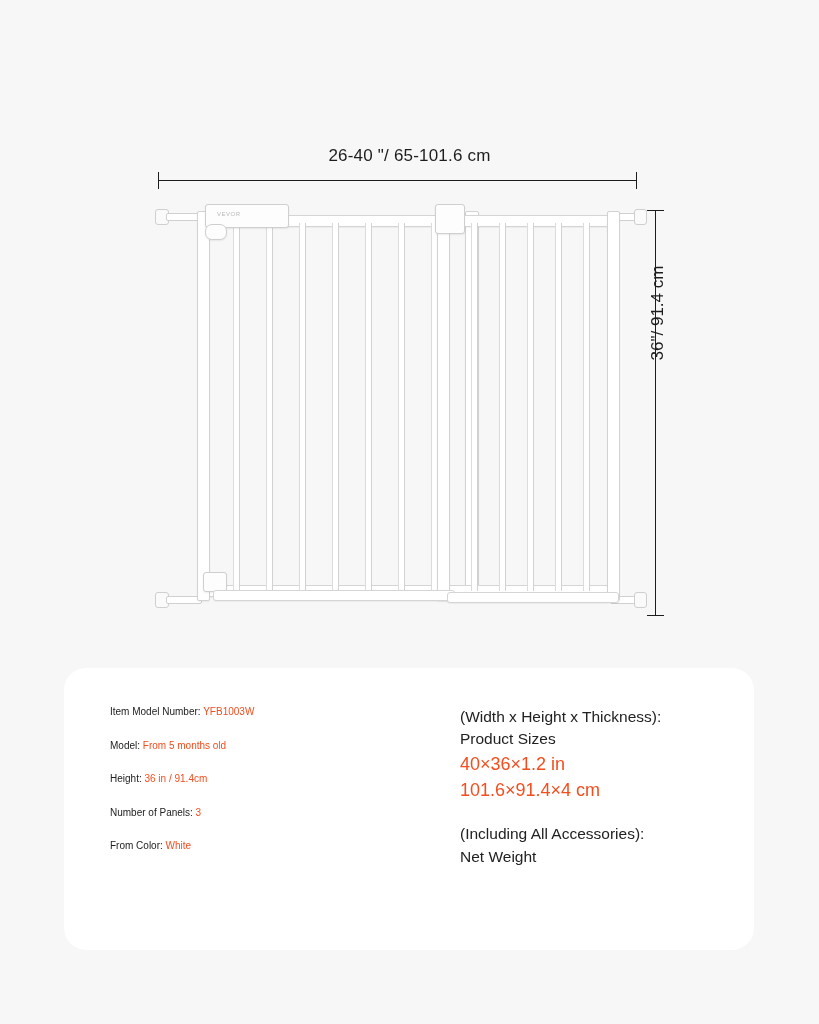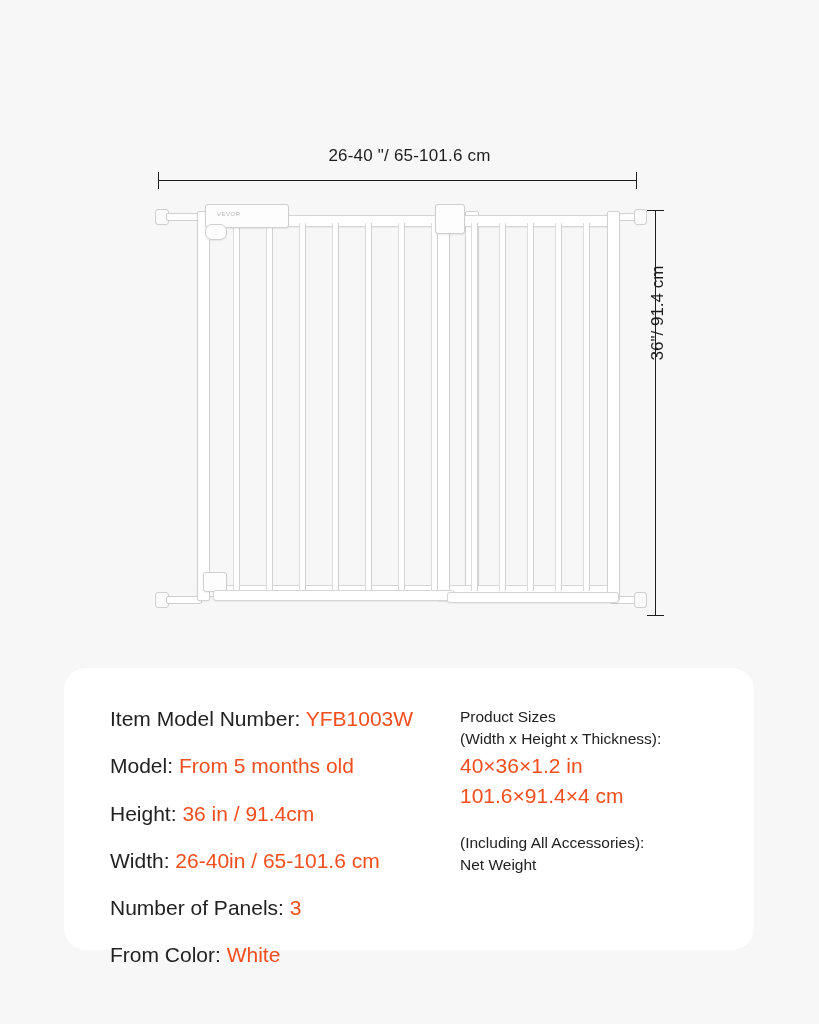--- a/index.html
+++ b/index.html
@@ -177,38 +177,38 @@
     display: flex;
   }
   .spec-col-left {
     width: 350px;
   }
   .spec-col-right {
     flex: 1;
     padding-left: 0px;
   }
   .spec-line {
-    font-size: 21px;
+    font-size: 10px;
     color: #222222;
     margin-bottom: 21px;
     line-height: 1.25;
   }
   .spec-val {
     color: #f24e1e;
   }
   .spec-block {
     margin-bottom: 20px;
   }
   .spec-block .lbl {
     font-size: 15.5px;
     color: #222222;
     line-height: 1.45;
   }
   .spec-block .val {
-    font-size: 21px;
+    font-size: 18px;
     color: #f24e1e;
     line-height: 1.45;
   }
 </style>
 </head>
 <body>
 
 <div class="diagram">
 
   <div class="dim-top-label">26-40 "/ 65-101.6 cm</div>
@@ -284,37 +284,33 @@
     </div>
     <div class="spec-line">
       <span>Model:</span>
       <span class="spec-val">From 5 months old</span>
     </div>
     <div class="spec-line">
       <span>Height:</span>
       <span class="spec-val">36 in / 91.4cm</span>
     </div>
     <div class="spec-line">
-      <span>Width:</span>
-      <span class="spec-val">26-40in / 65-101.6 cm</span>
-    </div>
-    <div class="spec-line">
       <span>Number of Panels:</span>
       <span class="spec-val">3</span>
     </div>
     <div class="spec-line">
       <span>From Color:</span>
       <span class="spec-val">White</span>
     </div>
   </div>
 
   <div class="spec-col-right">
     <div class="spec-block">
+      <div class="lbl">(Width x Height x Thickness):</div>
       <div class="lbl">Product Sizes</div>
-      <div class="lbl">(Width x Height x Thickness):</div>
       <div class="val">40×36×1.2 in</div>
       <div class="val">101.6×91.4×4 cm</div>
     </div>
     <div class="spec-block">
       <div class="lbl">(Including All Accessories):</div>
       <div class="lbl">Net Weight</div>
     </div>
   </div>
 </div>
 

